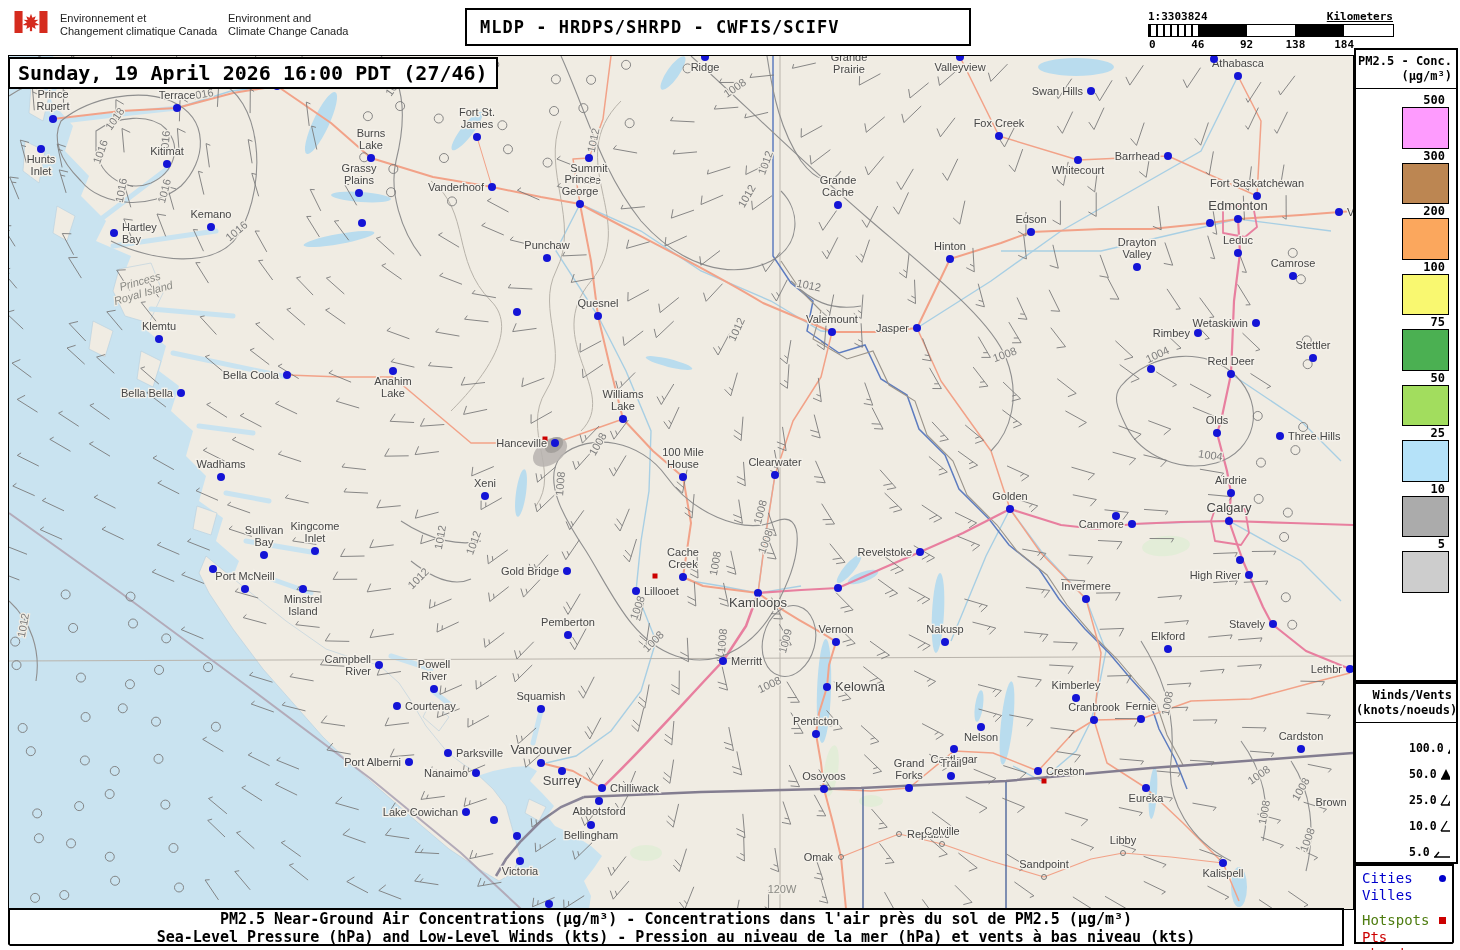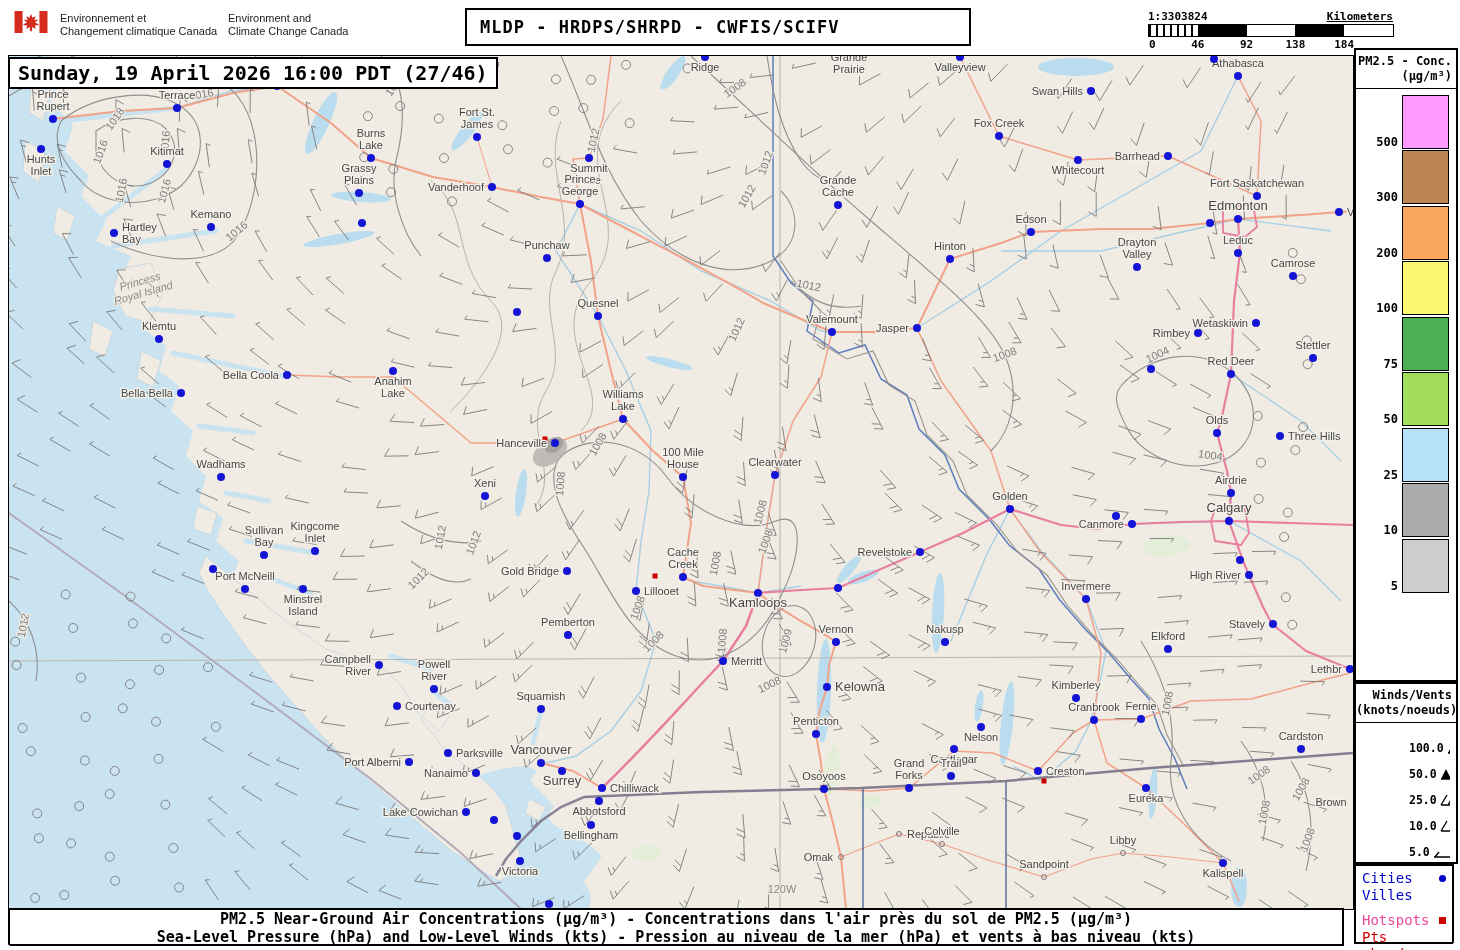--- a/index.html
+++ b/index.html
@@ -27,21 +27,21 @@
   #map-wrap{position:absolute;left:8px;top:55px;width:1344px;height:853px;border:1.5px solid #000;
             background:#f0ece3;overflow:hidden;}
   #map-svg{position:absolute;left:0;top:0;}
   #date-box{position:absolute;left:-1px;top:1px;border:2px solid #000;background:#fff;
             font-size:20px;font-weight:bold;padding:2px 8px;white-space:nowrap;}
   
   .sidebox{position:absolute;left:1354px;width:100px;border:2px solid #000;background:#fff;}
   #pm-box{top:48px;height:630px;}
   .leg-title{font-size:12px;font-weight:bold;text-align:right;padding:4px 4px 0 0;line-height:15px;white-space:nowrap;}
   .leg-sep{border-top:1.5px solid #000;margin:4px 0 4px 0;}
-  .pm-row{display:flex;align-items:flex-end;justify-content:flex-end;height:55.5px;padding-right:7px;}
+  .pm-row{display:flex;align-items:flex-end;justify-content:flex-end;height:55.5px;padding-right:7px;flex-direction:column;}
   .pm-label{font-size:12px;font-weight:bold;margin-right:4px;margin-bottom:0px;}
   .pm-swatch{width:45px;height:52px;border:1px solid #000;}
   #wind-box{top:682px;height:178px;}
   .wind-rows{padding:8px 6px 0 8px;}
   .wind-row{display:flex;align-items:center;height:26px;margin-left:45px;}
   .wind-label{font-size:11.5px;font-weight:bold;}
   #marker-box{top:864px;height:80px;padding:4px 6px;box-sizing:border-box;}
   .mk-line{display:flex;align-items:center;justify-content:space-between;font-size:14px;font-weight:normal;line-height:17px;}
   .city-dot{width:7px;height:7px;border-radius:50%;}
   .hot-sq{width:7px;height:7px;}
@@ -632,21 +632,21 @@
   <div id="marker-box" class="sidebox">
     <div class="mk-line">
       <span class="mono" id="mk-cities" style="color: rgb(0, 0, 204);">Cities</span>
       <span class="city-dot" id="mk-city-dot" style="background: rgb(0, 0, 204);"></span>
     </div>
     <div class="mk-line">
       <span class="mono" id="mk-villes" style="color: rgb(0, 0, 204);">Villes</span>
     </div>
     <div style="height:8px"></div>
     <div class="mk-line">
-      <span class="mono" id="mk-hot" style="color: #ec4899; text-align: center;">Hotspots</span>
+      <span class="mono" id="mk-hot" style="color: #4d7c0f; text-align: center;">Hotspots</span>
       <span class="hot-sq" id="mk-hot-sq" style="background: rgb(204, 0, 0);"></span>
     </div>
     <div class="mk-line">
       <span class="mono" id="mk-pts" style="color: rgb(204, 0, 0);">Pts chauds</span>
     </div>
   </div>
 
   <div id="caption-box">
     <div class="mono">PM2.5 Near-Ground Air Concentrations (µg/m³) - Concentrations dans l'air près du sol de PM2.5 (µg/m³)</div>
     <div class="mono">Sea-Level Pressure (hPa) and Low-Level Winds (kts) - Pression au niveau de la mer (hPa) et vents à bas niveau (kts)</div>

